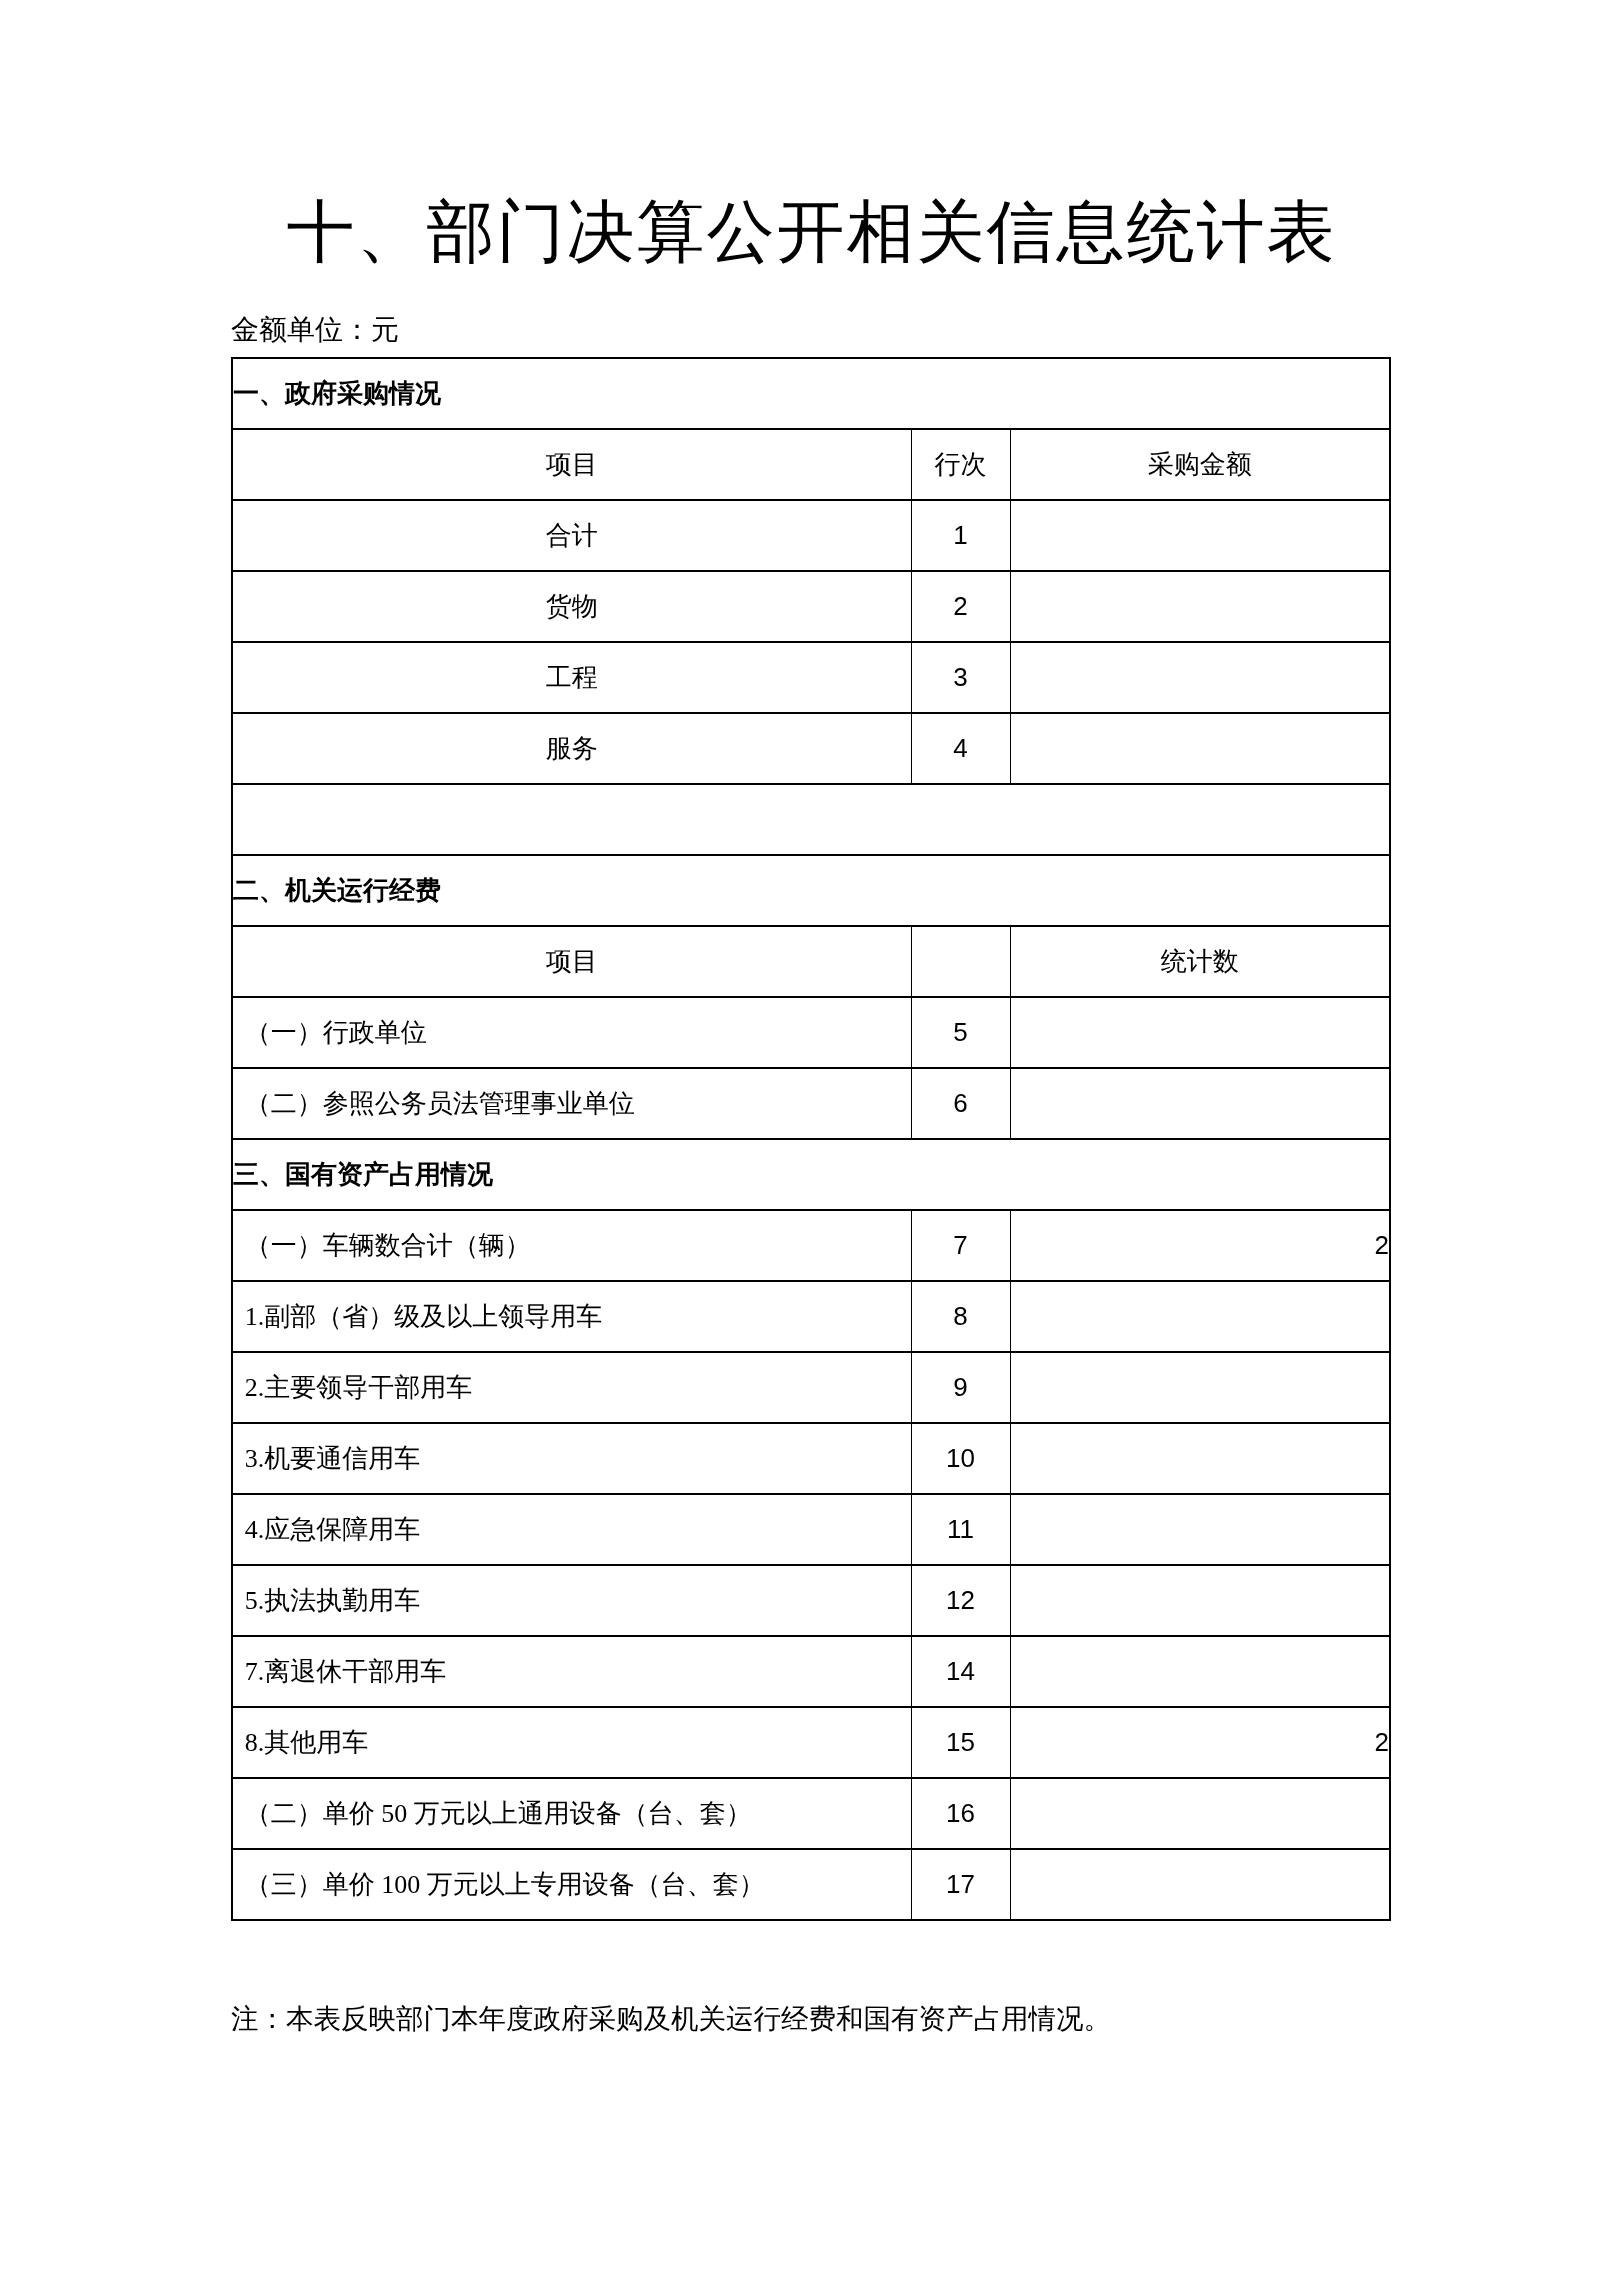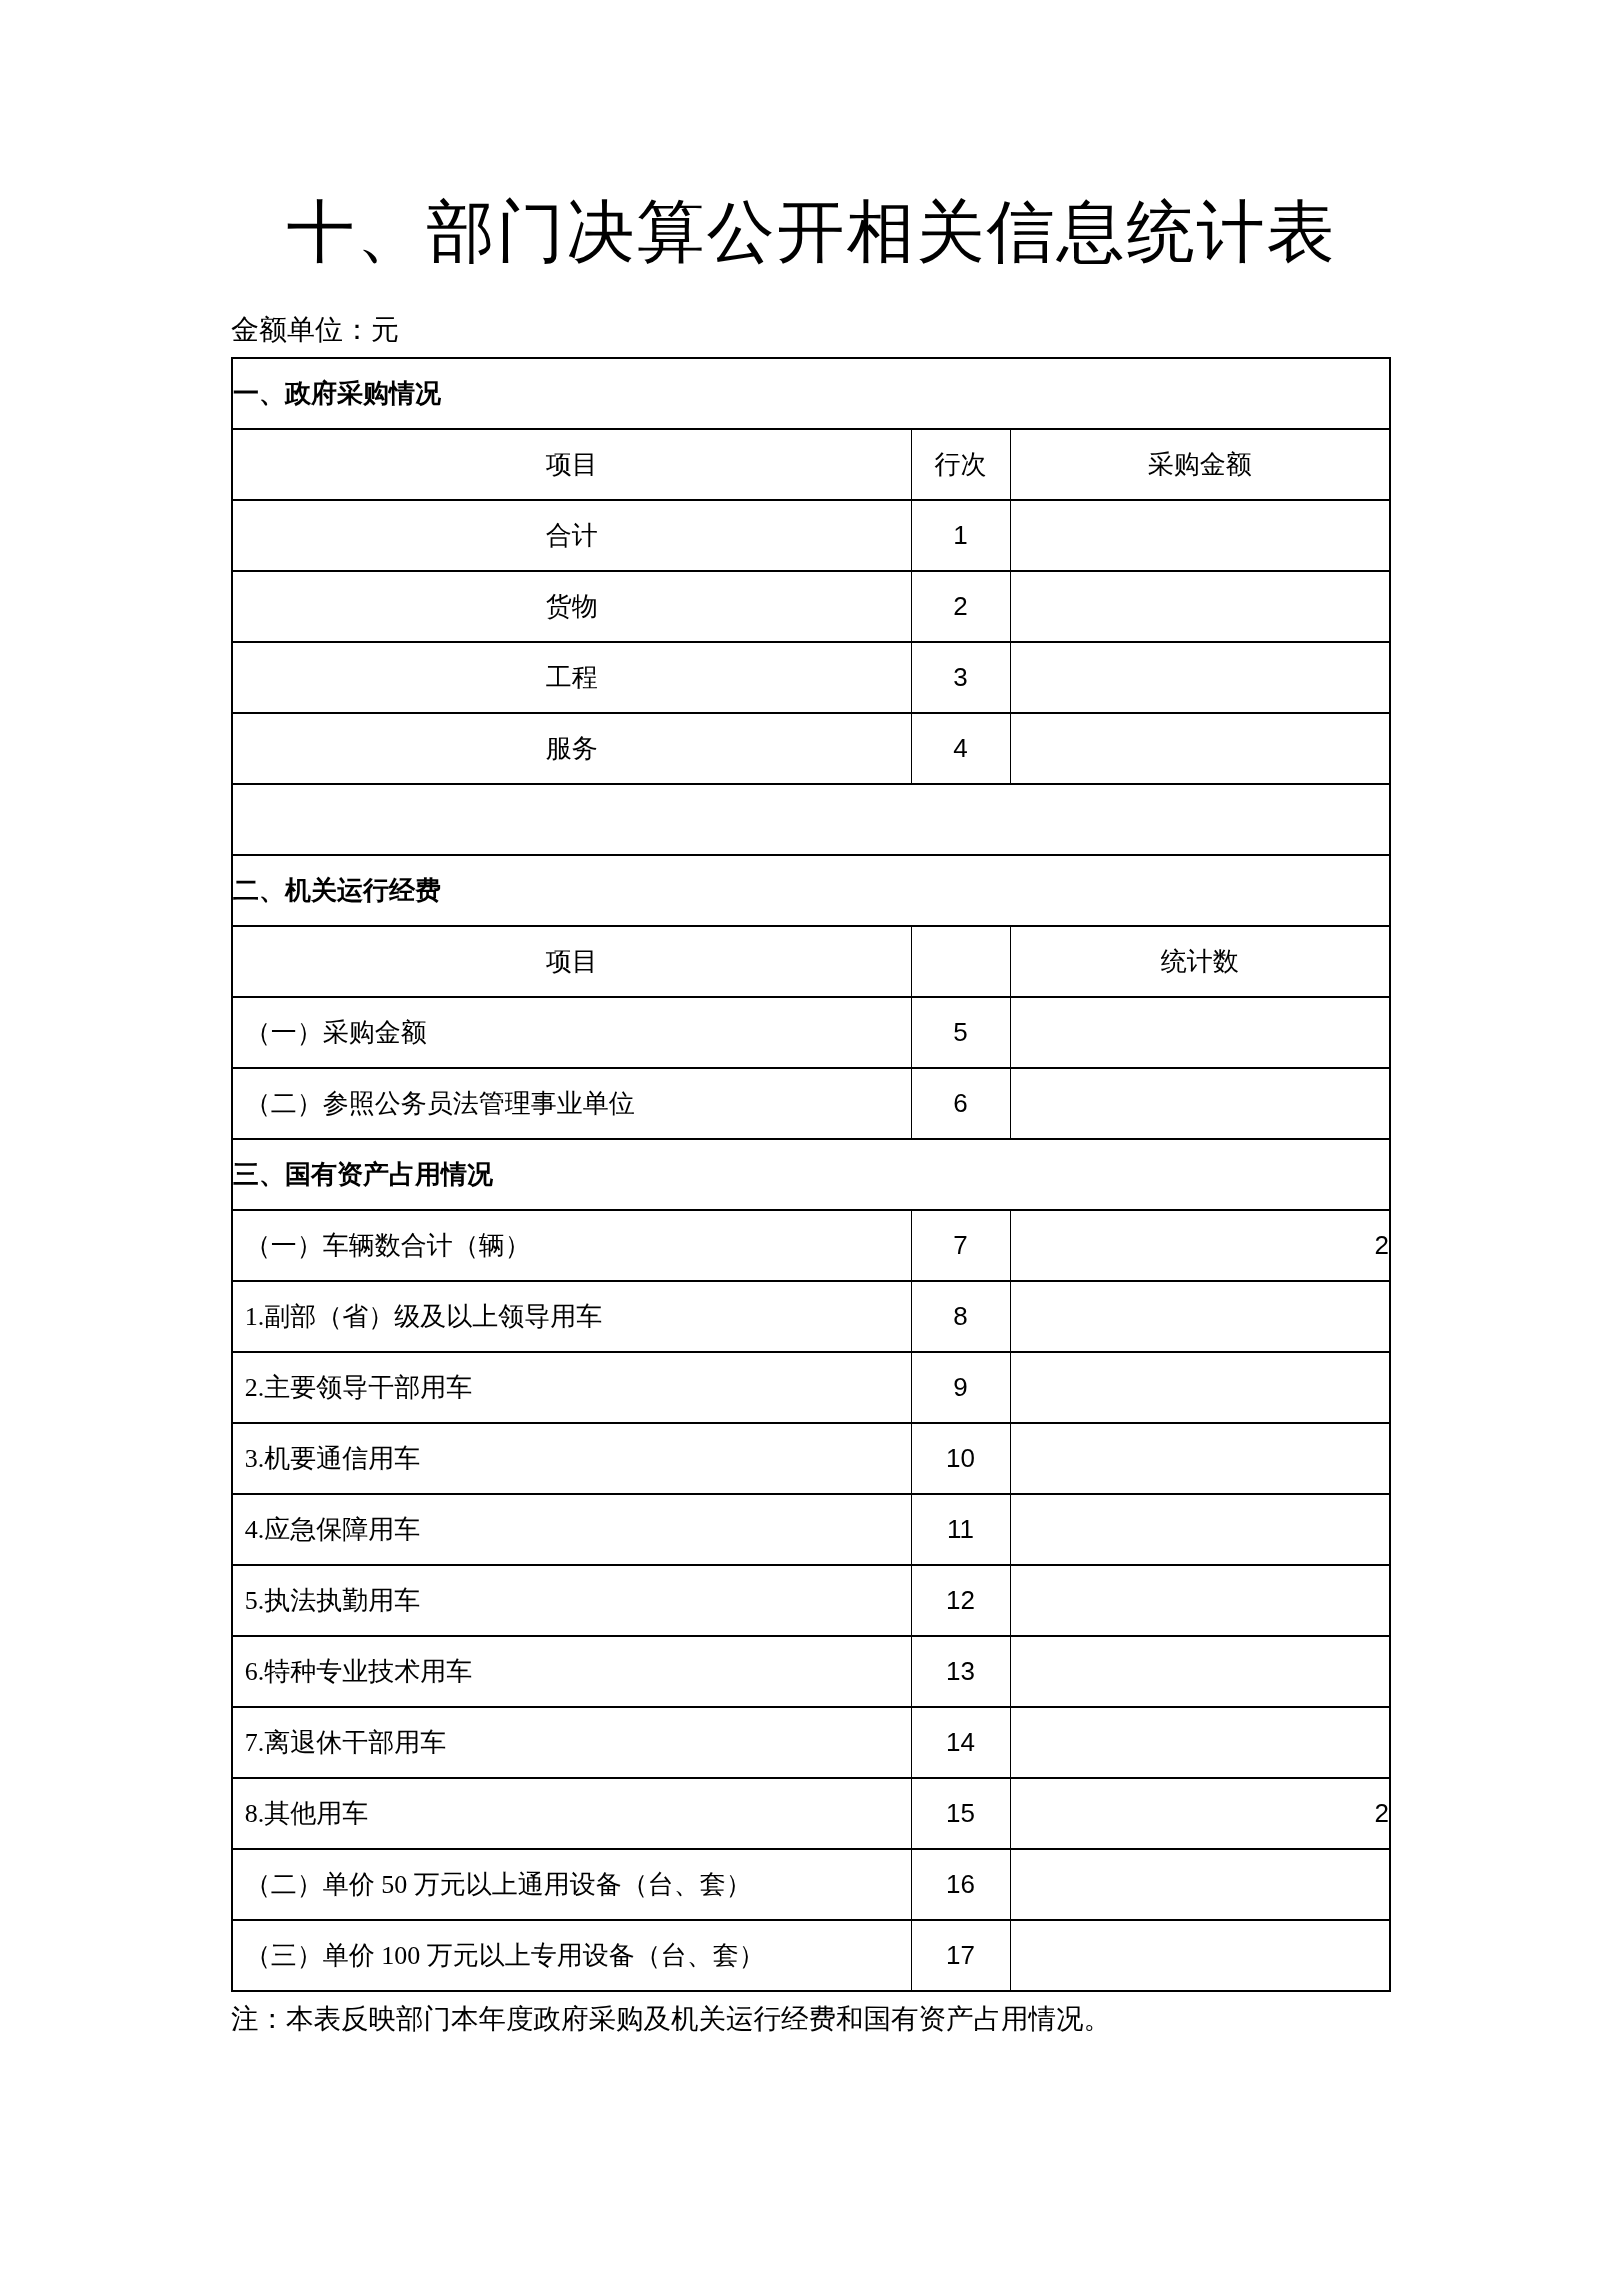--- a/index.html
+++ b/index.html
@@ -133,21 +133,21 @@
         </tr>
         <tr>
           <td colspan="3" class="section">二、机关运行经费</td>
         </tr>
         <tr class="header-row">
           <td class="c1">项目</td>
           <td class="c2"></td>
           <td class="c3">统计数</td>
         </tr>
         <tr class="data-row">
-          <td class="c1 left">（一）采购金额</td>
+          <td class="c1 left">（一）行政单位</td>
           <td class="c2">5</td>
           <td class="c3"></td>
         </tr>
         <tr class="data-row">
           <td class="c1 left">（二）参照公务员法管理事业单位</td>
           <td class="c2">6</td>
           <td class="c3"></td>
         </tr>
         <tr>
           <td colspan="3" class="section">三、国有资产占用情况</td>
@@ -176,25 +176,20 @@
           <td class="c1 left">4.应急保障用车</td>
           <td class="c2">11</td>
           <td class="c3"></td>
         </tr>
         <tr class="data-row">
           <td class="c1 left">5.执法执勤用车</td>
           <td class="c2">12</td>
           <td class="c3"></td>
         </tr>
         <tr class="data-row">
-          <td class="c1 left">6.特种专业技术用车</td>
-          <td class="c2">13</td>
-          <td class="c3"></td>
-        </tr>
-        <tr class="data-row">
           <td class="c1 left">7.离退休干部用车</td>
           <td class="c2">14</td>
           <td class="c3"></td>
         </tr>
         <tr class="data-row">
           <td class="c1 left">8.其他用车</td>
           <td class="c2">15</td>
           <td class="c3">2</td>
         </tr>
         <tr class="data-row">

